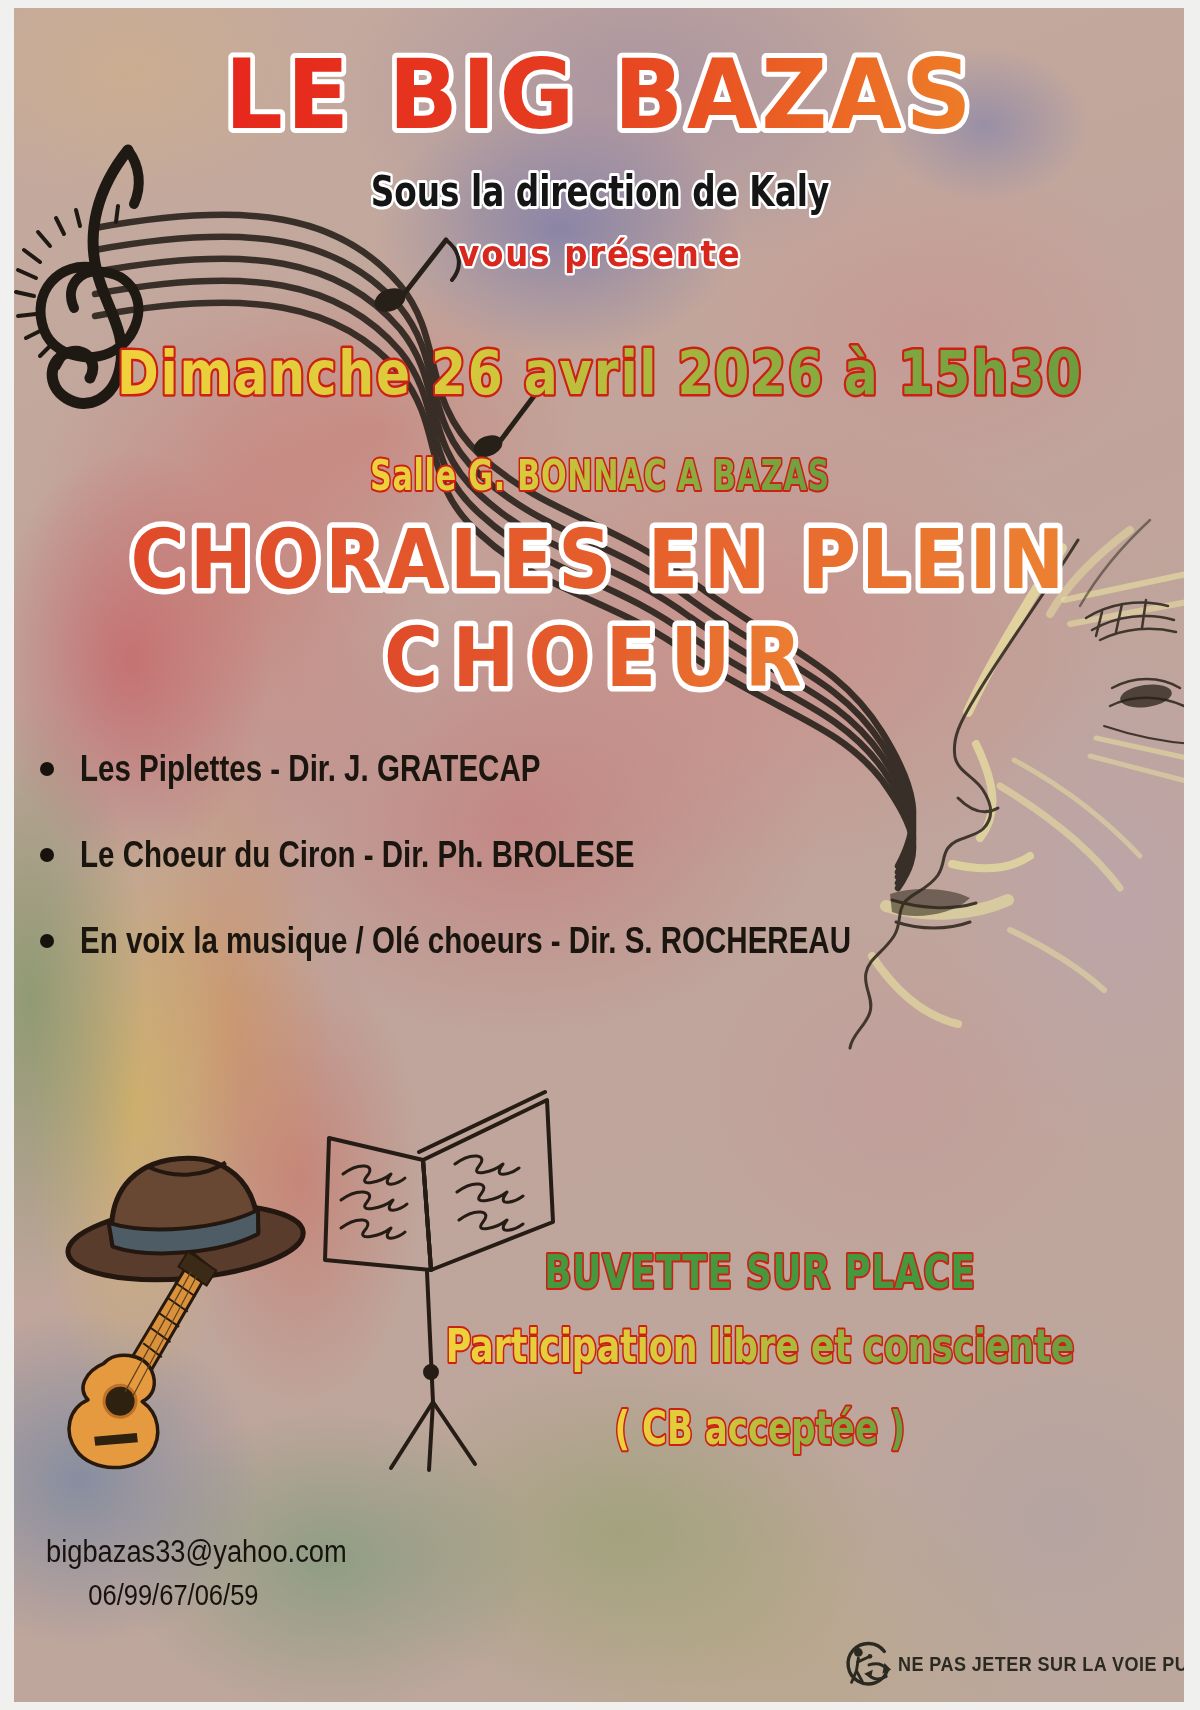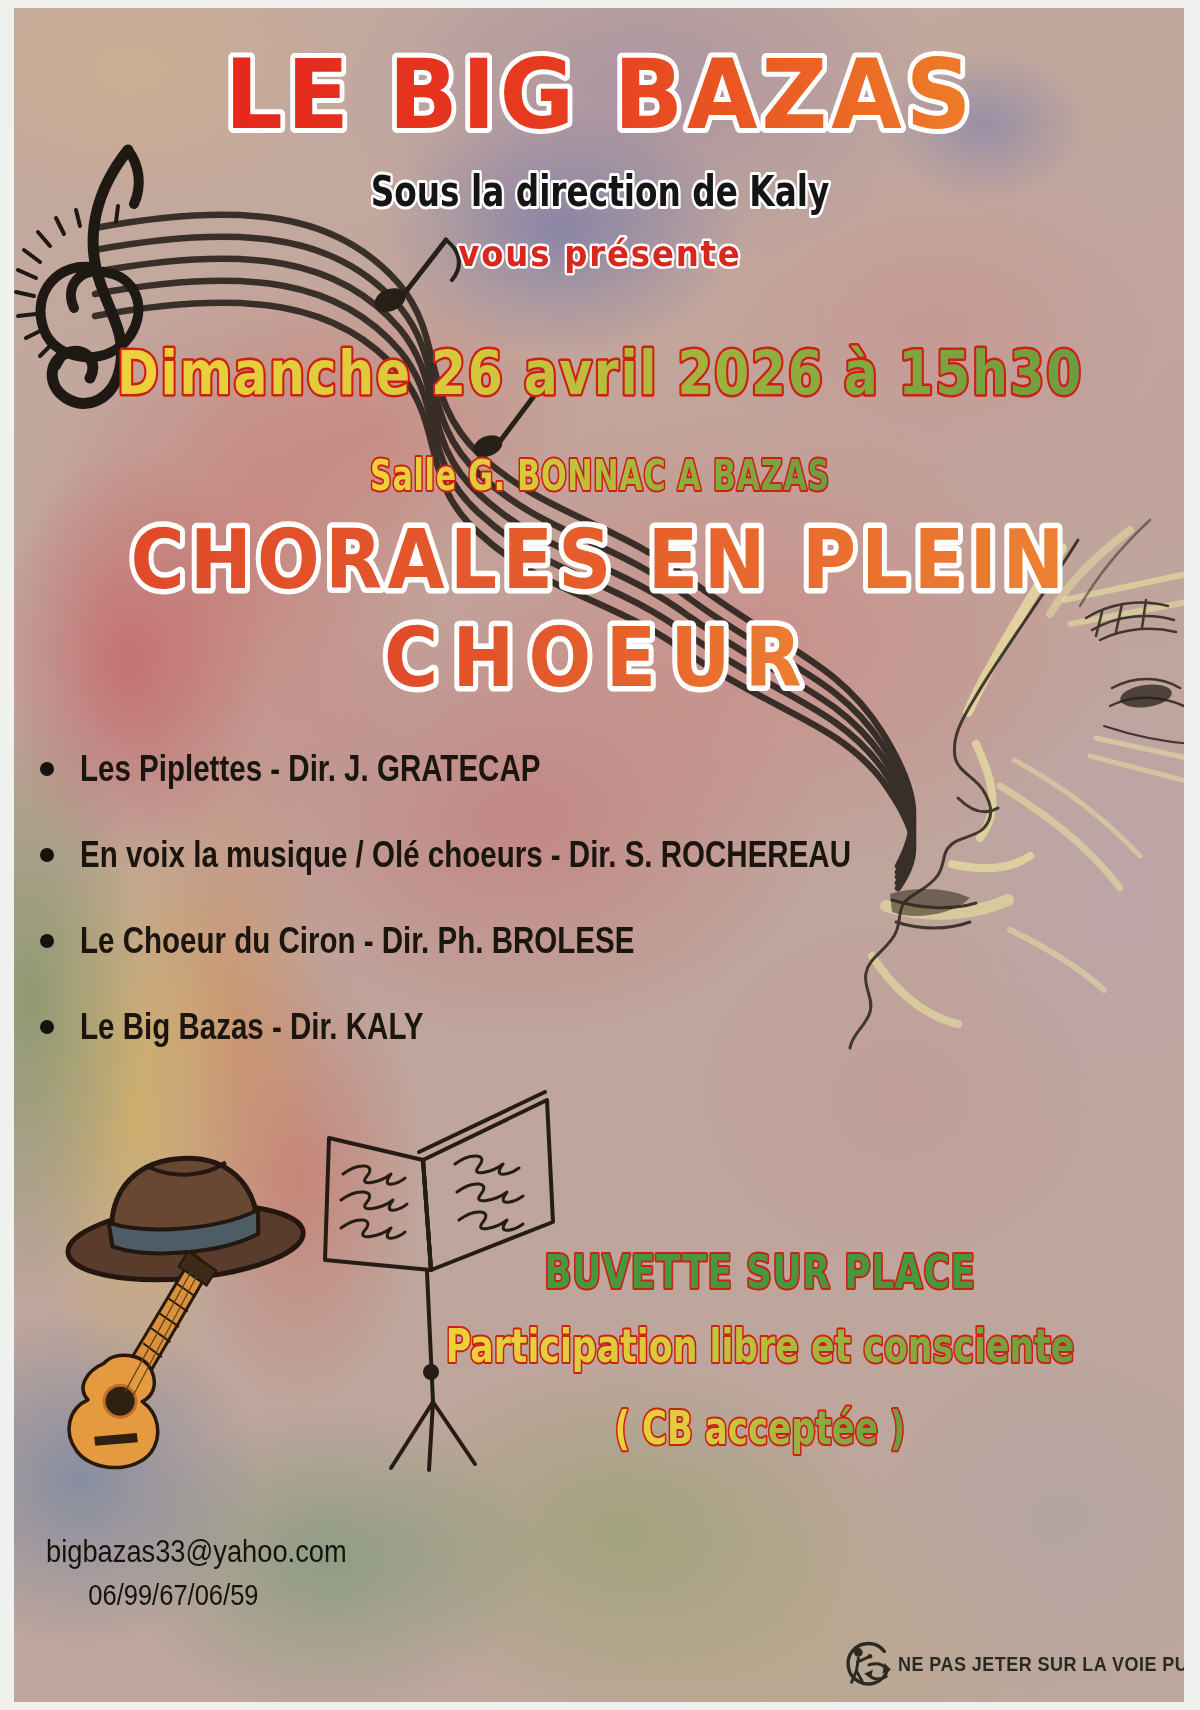--- a/index.html
+++ b/index.html
@@ -176,29 +176,25 @@
     <text x="0" y="80" text-anchor="middle" transform="translate(600 0) scale(.9 1)" font-size="82" letter-spacing="16" fill="url(#gChor)" stroke="#ffffff" stroke-width="11" paint-order="stroke" stroke-linejoin="round">CHOEUR</text>
   </svg>
 
   <ul class="choirs">
     <li>
       <span class="dot"></span>
       <span class="ctext">Les Piplettes - Dir. J. GRATECAP</span>
       </li>
     <li>
       <span class="dot"></span>
-      <span class="ctext">En voix la musique / Olé choeurs - Dir. S. ROCHEREAU</span>
-      </li>
-    <li>
-      <span class="dot"></span>
       <span class="ctext">Le Choeur du Ciron - Dir. Ph. BROLESE</span>
       </li>
     <li>
       <span class="dot"></span>
-      <span class="ctext">Le Big Bazas - Dir. KALY</span>
+      <span class="ctext">En voix la musique / Olé choeurs - Dir. S. ROCHEREAU</span>
       </li>
   </ul>
 
   <svg class="layer" style="left:58px;top:1130px;width:260px;height:165px;z-index:2;transform:rotate(-5deg)" viewBox="0 0 260 165">
     <g stroke="#231710" stroke-linejoin="round">
       <ellipse cx="125" cy="112" rx="118" ry="36" fill="#5a3c2c" stroke-width="5"></ellipse>
       <path d="M52,108 C50,58 78,28 125,28 C172,28 202,58 198,108 C172,124 80,124 52,108 Z" fill="#684733" stroke-width="5"></path>
       <path d="M50,86 C90,102 160,102 200,86 L198,110 C160,126 88,126 52,110 Z" fill="#4e5c66" stroke-width="4"></path>
       <path d="M95,34 C120,48 150,48 172,36" fill="none" stroke-width="4"></path>
     </g>

